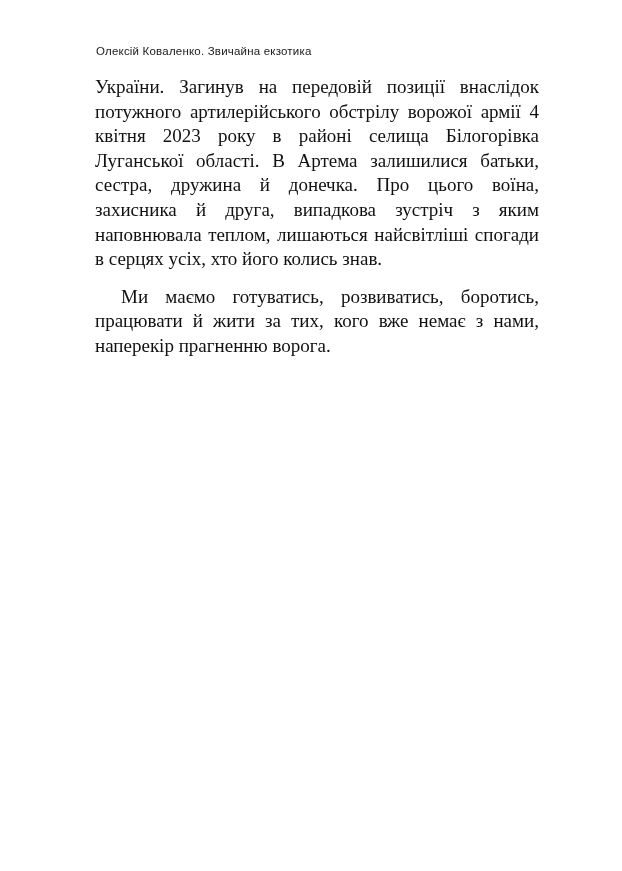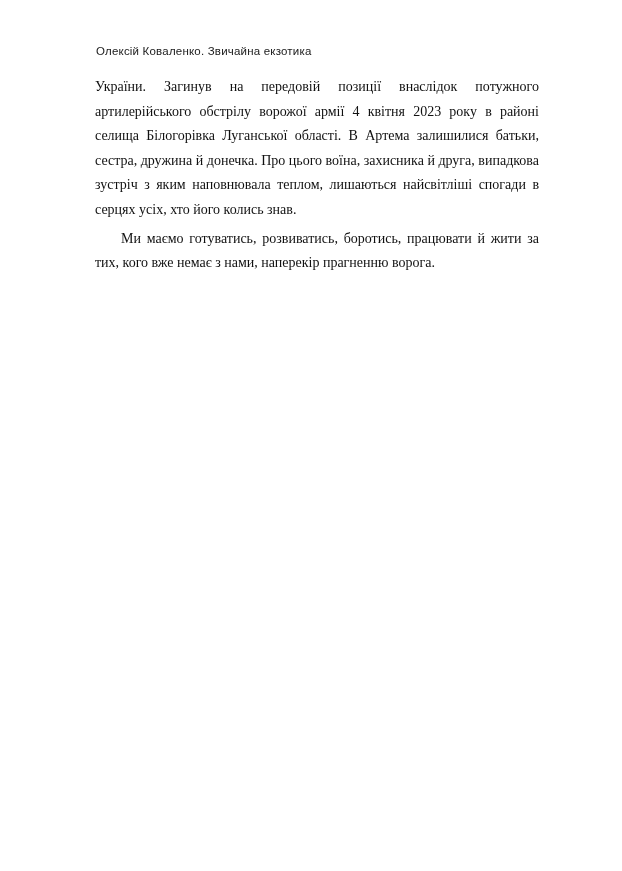--- a/index.html
+++ b/index.html
@@ -33,32 +33,32 @@
   }
   .body-text {
     position: absolute;
     left: 95px;
     top: 75px;
     width: 444px;
   }
   .para {
     margin: 0;
     font-family: "Liberation Serif", serif;
-    font-size: 14px;
+    font-size: 19px;
     line-height: 24.6px;
     text-align: justify;
     text-justify: inter-word;
     color: #111111;
     hyphens: manual;
   }
   .para.indent {
     text-indent: 26px;
   }
   .para + .para {
-    margin-top: 4px;
+    margin-top: 13px;
   }
 </style>
 </head>
 <body>
 
 <div class="page">
 
   <div class="running-head">Олексій Коваленко. Звичайна екзотика</div>
 
   <div class="body-text">

